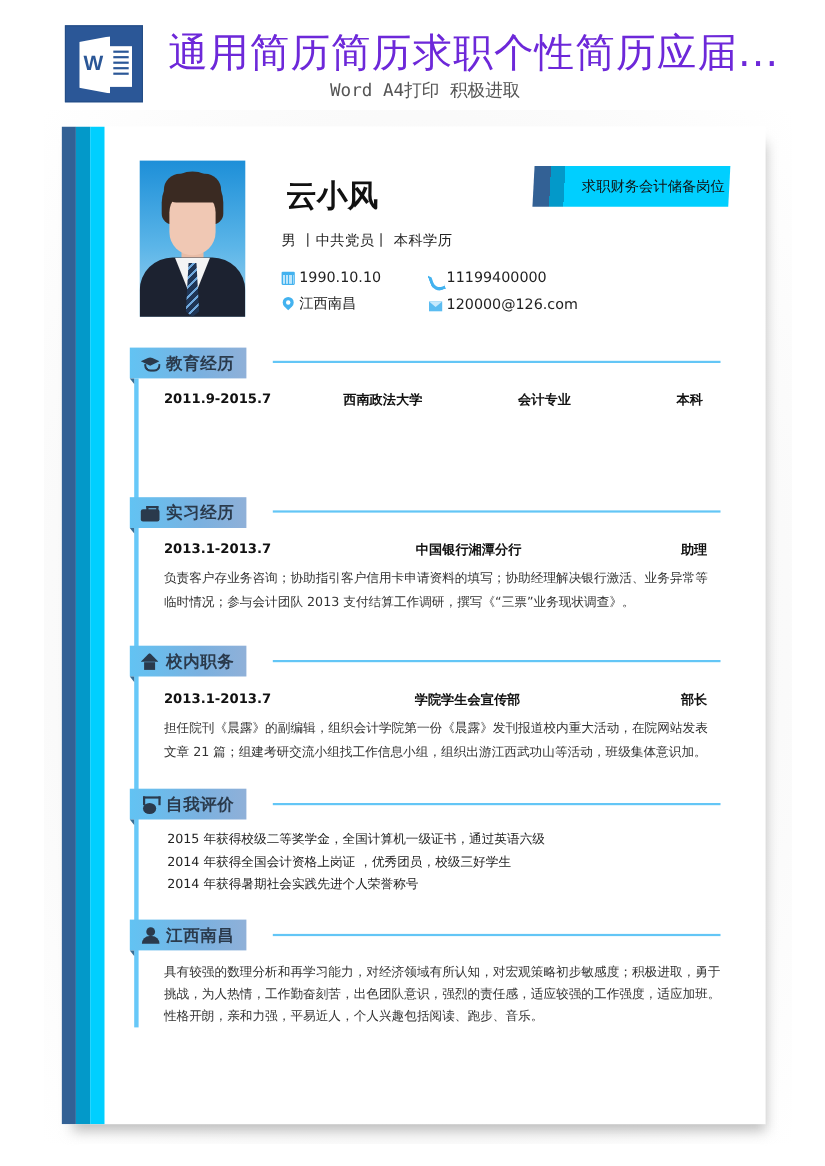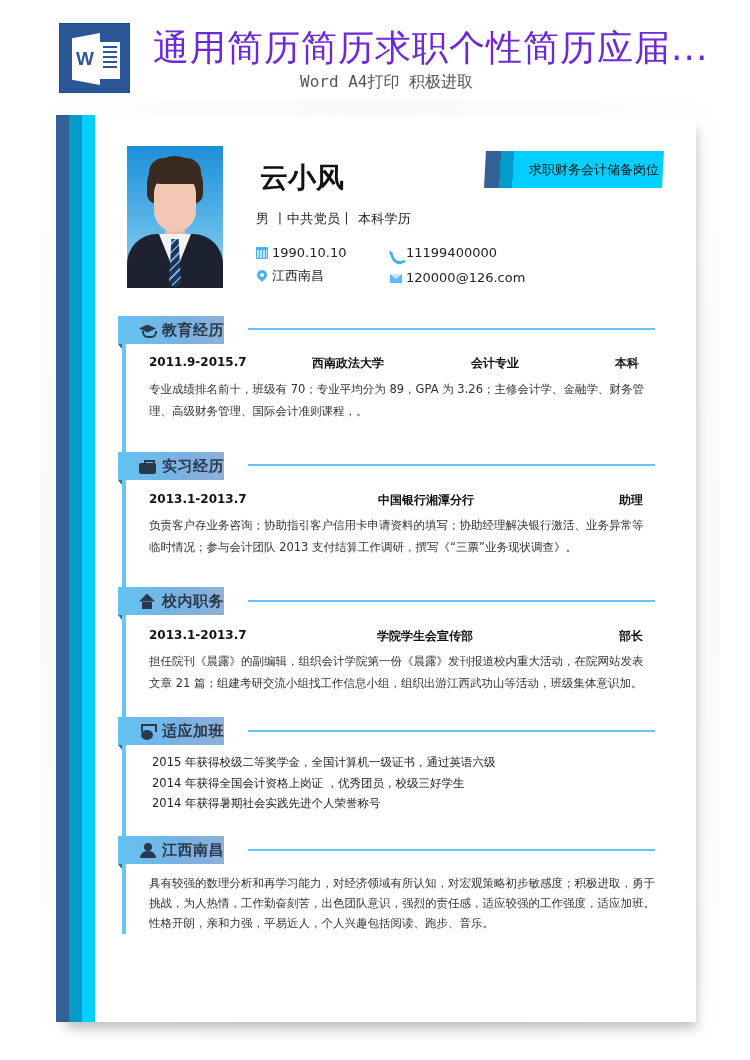--- a/index.html
+++ b/index.html
@@ -99,21 +99,21 @@
       font: 13px "DejaVu Sans", sans-serif; color: #111; white-space: nowrap;
     }
 
     
     .vline { position: absolute; left: 66px; width: 4px; background: #67c8f8; }
 
     
     .sec-head {
       position: absolute; left: 62px; width: 106px; height: 28px;
       background: linear-gradient(90deg, #62c3f3 0%, #7ab1e0 60%, #8fb0d8 100%);
-      display: flex; align-items: center; padding-left: 21px;
+      display: flex; align-items: center; padding-left: 10px;
     }
     .sec-head::after {
       content: ""; position: absolute; left: 0; bottom: -5px;
       border-top: 5px solid #3a6f95; border-left: 4px solid transparent;
     }
     .sec-head .ttl { font: bold 15px "DejaVu Sans", sans-serif; color: #2a3a4c; margin-left: 6px; letter-spacing: .5px; }
     .sec-head .sicon { width: 17px; height: 15px; position: relative; display: inline-block; }
     .sec-rule { position: absolute; left: 192px; width: 407px; height: 2px; background: #63c6f6; }
 
     .row { position: absolute; left: 93px; width: 490px; height: 18px; font: bold 12px "DejaVu Sans", sans-serif; color: #111; }
@@ -201,21 +201,20 @@
     <span class="sicon i-cap"></span>
     <span class="ttl">教育经历</span>
   </div>
   <div class="sec-rule" style="top:213px;"></div>
   <div class="row" style="top:240px;">
     <span class="c" style="left:0;">2011.9-2015.7</span>
     <span class="c" style="left:163px;">西南政法大学</span>
     <span class="c" style="left:322px;">会计专业</span>
     <span class="c" style="left:466px;">本科</span>
   </div>
-  <div class="desc" style="top:263px;">专业成绩排名前十，班级有 70；专业平均分为 89，GPA 为 3.26；主修会计学、金融学、财务管理、高级财务管理、国际会计准则课程，。</div>
 
   <div class="sec-head" style="top:337px;">
     <span class="sicon i-case"></span>
     <span class="ttl">实习经历</span>
   </div>
   <div class="sec-rule" style="top:349px;"></div>
   <div class="row" style="top:377px;">
     <span class="c" style="left:0;">2013.1-2013.7</span>
     <span class="c" style="left:229px;">中国银行湘潭分行</span>
     <span class="c" style="left:470px;">助理</span>
@@ -229,21 +228,21 @@
   <div class="sec-rule" style="top:485px;"></div>
   <div class="row" style="top:513px;">
     <span class="c" style="left:0;">2013.1-2013.7</span>
     <span class="c" style="left:228px;">学院学生会宣传部</span>
     <span class="c" style="left:470px;">部长</span>
   </div>
   <div class="desc" style="top:535px;">担任院刊《晨露》的副编辑，组织会计学院第一份《晨露》发刊报道校内重大活动，在院网站发表文章 21 篇；组建考研交流小组找工作信息小组，组织出游江西武功山等活动，班级集体意识加。</div>
 
   <div class="sec-head" style="top:602px;">
     <span class="sicon i-medal"></span>
-    <span class="ttl">适应加班</span>
+    <span class="ttl">自我评价</span>
   </div>
   <div class="sec-rule" style="top:615px;"></div>
   <div class="award" style="top:640px;">2015 年获得校级二等奖学金，全国计算机一级证书，通过英语六级</div>
   <div class="award" style="top:661px;">2014 年获得全国会计资格上岗证 ，优秀团员，校级三好学生</div>
   <div class="award" style="top:681px;">2014 年获得暑期社会实践先进个人荣誉称号</div>
 
   <div class="sec-head" style="top:721px;">
     <span class="sicon i-user"></span>
     <span class="ttl">江西南昌</span>
   </div>

